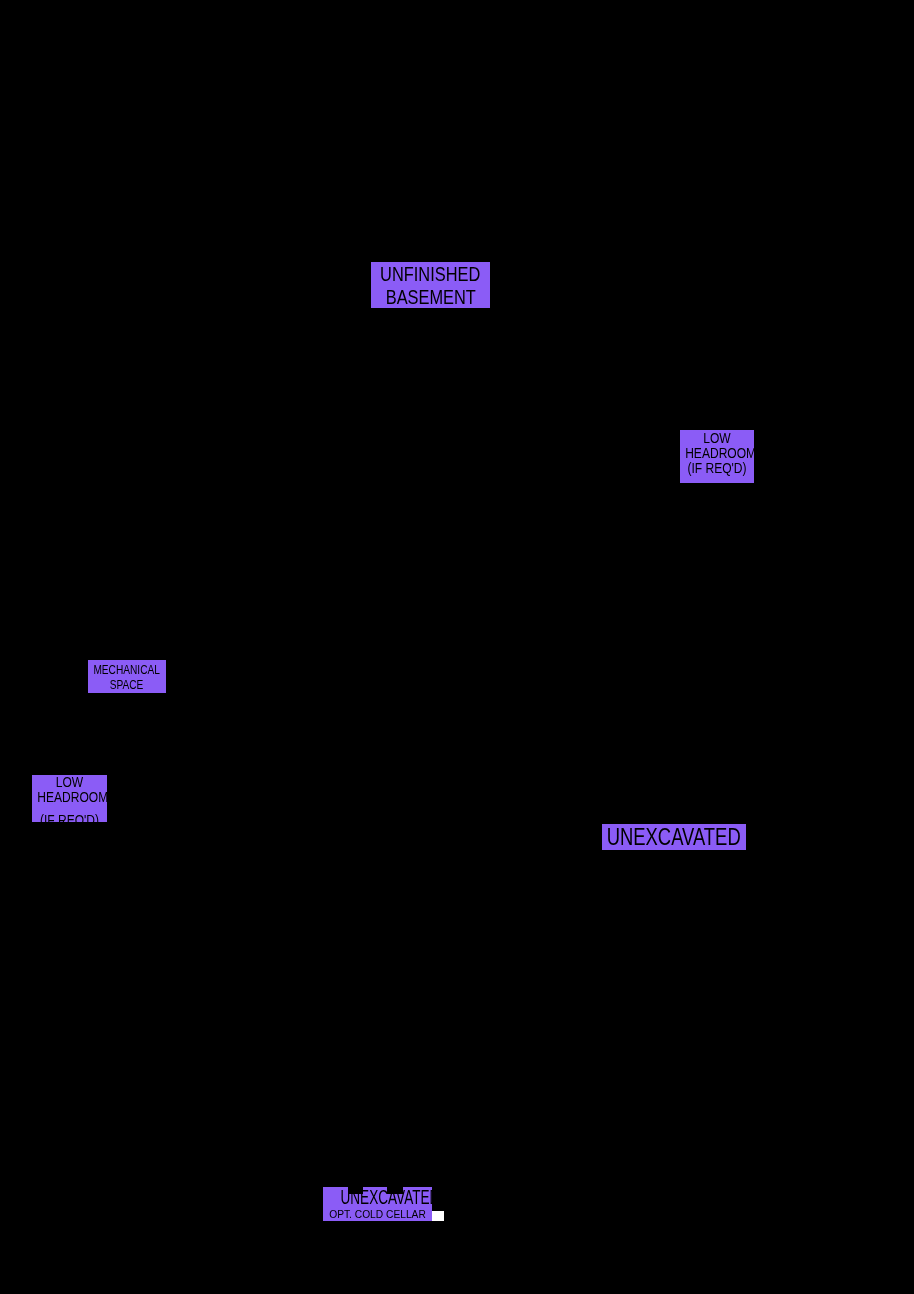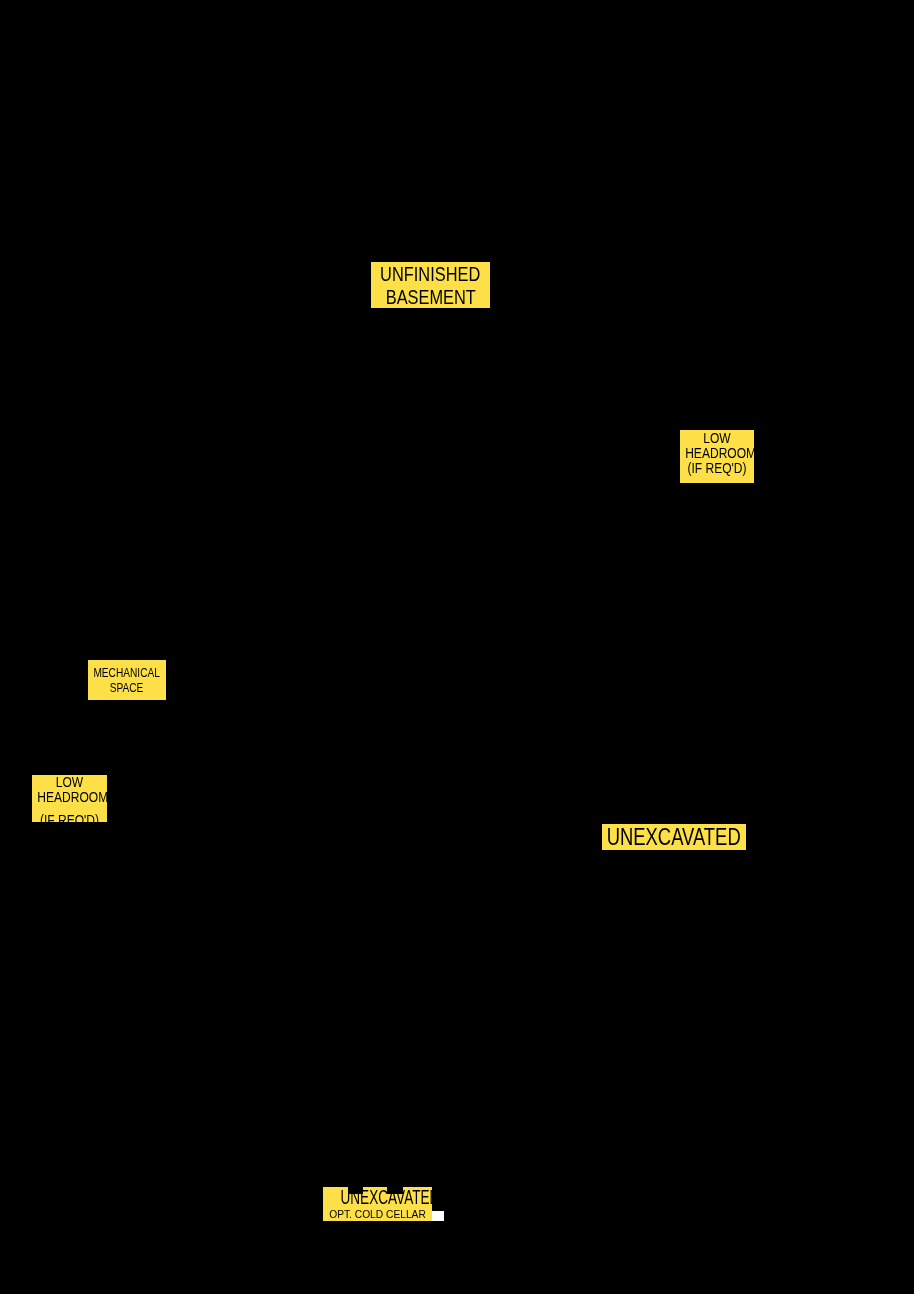--- a/index.html
+++ b/index.html
@@ -10,21 +10,21 @@
   #canvas {
     position: relative;
     width: 914px;
     height: 1294px;
     background: #000000;
     overflow: hidden;
     font-family: "Liberation Sans", sans-serif;
   }
   .label-box {
     position: absolute;
-    background: #fde047;
+    background: #8b5cf6;
     color: #000000;
     overflow: hidden;
     text-align: center;
   }
   .label-box .line {
     display: block;
     white-space: nowrap;
     font-weight: 400;
     color: #000000;
   }
@@ -53,21 +53,21 @@
     position: absolute; left: 0; width: 74px;
     font-size: 14px; line-height: 15px;
     transform: scaleX(0.86); transform-origin: 50% 50%;
   }
   #lbl-low-headroom-right .l1 { top: 1px; }
   #lbl-low-headroom-right .l2 { top: 16px; }
   #lbl-low-headroom-right .l3 { top: 31px; }
 
   
   #lbl-mechanical-space {
-    left: 88px; top: 660px; width: 78px; height: 40px;
+    left: 88px; top: 660px; width: 78px; height: 33px;
   }
   #lbl-mechanical-space .line {
     font-size: 13px; line-height: 15px;
     transform: scaleX(0.78); transform-origin: 50% 50%;
   }
 
   
   #lbl-low-headroom-left {
     left: 32px; top: 775px; width: 75px; height: 47px;
   }

